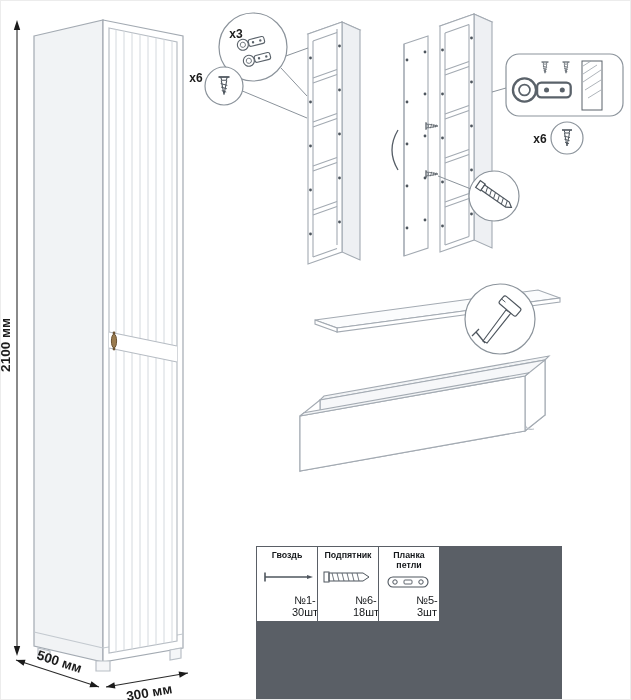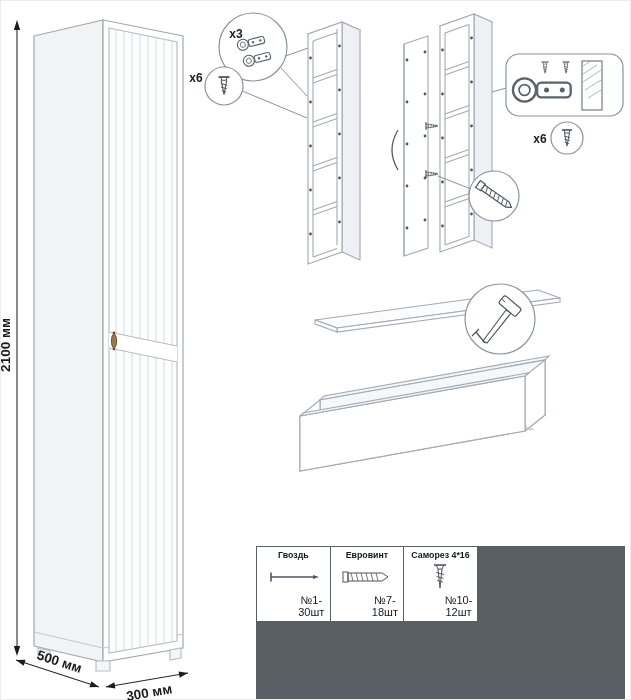--- a/index.html
+++ b/index.html
@@ -6,21 +6,21 @@
   html,body { width:631px; height:700px; }
   body {
     font-family:"Liberation Sans", sans-serif;
     background:#ffffff;
     position:relative;
     overflow:hidden;
   }
   .page { position:absolute; inset:0; box-shadow: inset 0 0 0 1px #ececec; }
   .scene-svg { position:absolute; left:0; top:0; }
   .parts-table {
-    position:absolute; left:256px; top:546px; width:369px; height:153px;
+    position:absolute; left:256px; top:546px; width:306px; height:153px;
     display:grid; grid-template-columns:repeat(5,1fr); grid-template-rows:74px 77px;
     gap:1px; background:#5a5f66; border:1px solid #5a5f66;
   }
   .part-cell {
     background:#ffffff; display:flex; flex-direction:column;
     align-items:center; justify-content:space-between;
     padding:4px 1px 3px; text-align:center; overflow:hidden;
   }
   .part-name { font-size:8.8px; font-weight:700; color:#15181b; line-height:1.12; }
   .part-qty  { font-size:11px; color:#15181b;padding-left:36px; }
@@ -253,45 +253,45 @@
       <svg width="54" height="18" viewBox="0 0 54 18">
         <line x1="5" y1="9" x2="47" y2="9" stroke="#4e565e" stroke-width="1.4"></line>
         <line x1="5" y1="4.5" x2="5" y2="13.5" stroke="#4e565e" stroke-width="1.6"></line>
         <polygon points="47,7 53,9 47,11" fill="#4e565e"></polygon>
       </svg>
     </div>
     <div class="part-qty">№1-30шт</div>
   </div>
 
   <div class="part-cell">
-    <div class="part-name">Евровинт</div>
+    <div class="part-name">Подпятник</div>
     <div class="part-icon">
       <svg width="54" height="16" viewBox="0 0 54 16">
         <rect x="3" y="3" width="5" height="10" fill="none" stroke="#4e565e" stroke-width="1"></rect>
         <path d="M8,4 H42 L48,8 L42,12 H8 Z" fill="none" stroke="#4e565e" stroke-width="1"></path>
         <path d="M11,4 l2,8 M16,4 l2,8 M21,4 l2,8 M26,4 l2,8 M31,4 l2,8 M36,4 l2,8" stroke="#4e565e" stroke-width="0.8" fill="none"></path>
       </svg>
     </div>
-    <div class="part-qty">№7-18шт</div>
+    <div class="part-qty">№6-18шт</div>
   </div>
 
 
 
-
-
-
-
-
   <div class="part-cell">
-    <div class="part-name">Саморез 4*16</div>
+    <div class="part-name">Планка петли</div>
     <div class="part-icon">
-      <svg width="20" height="30" viewBox="0 0 20 30">
-        <line x1="4" y1="3" x2="16" y2="3" stroke="#4e565e" stroke-width="1.6"></line>
-        <path d="M6,3 L8,7 H12 L14,3" fill="none" stroke="#4e565e" stroke-width="1"></path>
-        <path d="M8,7 L10,26 M12,7 L10,26" fill="none" stroke="#4e565e" stroke-width="1"></path>
-        <path d="M6,10.5 l8,2 M6.5,14.5 l7,1.8 M7,18.5 l6,1.6" stroke="#4e565e" stroke-width="0.9" fill="none"></path>
+      <svg width="48" height="16" viewBox="0 0 48 16">
+        <rect x="3" y="3" width="40" height="10" rx="5" fill="none" stroke="#4e565e" stroke-width="1.1"></rect>
+        <circle cx="10" cy="8" r="2.2" fill="none" stroke="#4e565e" stroke-width="1"></circle>
+        <circle cx="36" cy="8" r="2.2" fill="none" stroke="#4e565e" stroke-width="1"></circle>
+        <rect x="19" y="6" width="8" height="4" rx="1" fill="none" stroke="#4e565e" stroke-width="0.9"></rect>
       </svg>
     </div>
-    <div class="part-qty">№10-12шт</div>
+    <div class="part-qty">№5-3шт</div>
   </div>
+
+
+
+
+
 
 </div>
 </div>
 
 </body></html>

